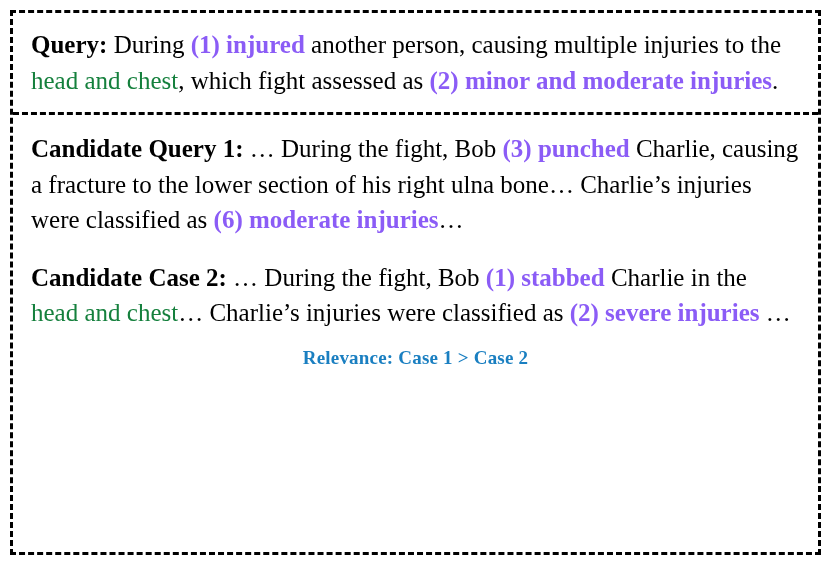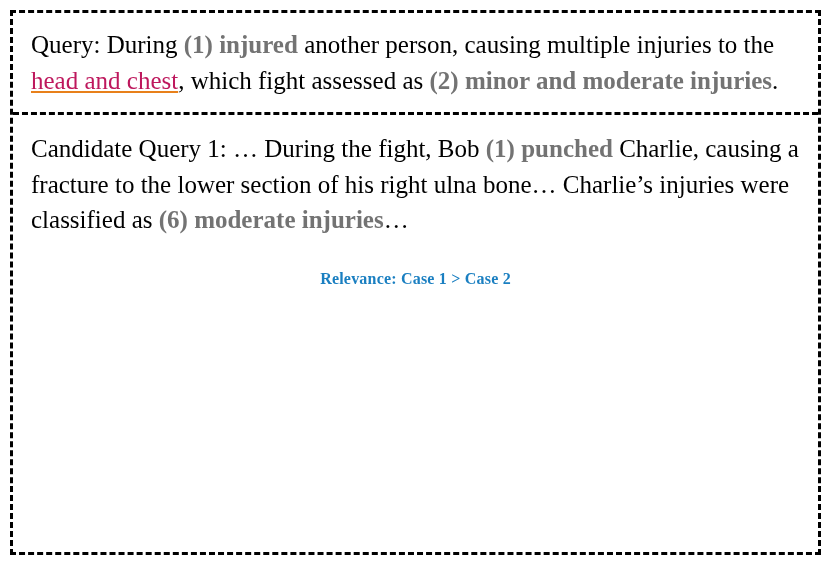--- a/index.html
+++ b/index.html
@@ -39,50 +39,50 @@
   }
   .para {
     font-size: 25px;
     line-height: 1.42;
     margin: 0;
   }
   .para + .para {
     margin-top: 22px;
   }
   .lbl {
-    font-weight: normal;
+    font-weight: bold;
   }
   .blue {
-    color: #737373;
+    color: #8b5cf6;
     font-weight: bold;
   }
   .under {
-    color: #be185d;
-    text-decoration: underline;
+    color: #15803d;
     text-decoration-color: #e8801a;
     text-underline-offset: 2px;
   }
   .relevance {
-    margin-top: 32px;
+    margin-top: 16px;
     text-align: center;
-    font-size: 16px;
+    font-size: 19px;
     color: #1a7fc1;
     font-weight: bold;
     letter-spacing: 0.2px;
   }
 </style>
 </head>
 <body>
 
 <div class="figure">
 
   <div class="panel panel-query">
     <p class="para"><span class="lbl">Query:</span><span> During </span><span class="blue">(1) injured</span><span> another person, causing multiple injuries to the </span><span class="under">head and chest</span><span>, which fight assessed as </span><span class="blue">(2) minor and moderate injuries</span><span>.</span></p>
   </div>
 
   <div class="panel panel-candidates">
-    <p class="para"><span class="lbl">Candidate Query 1:</span><span> … During the fight, Bob </span><span class="blue">(1)  punched</span><span> Charlie, causing a fracture to the lower section of his right ulna bone… Charlie’s injuries were classified as </span><span class="blue">(6) moderate injuries</span><span>…</span></p>
+    <p class="para"><span class="lbl">Candidate Query 1:</span><span> … During the fight, Bob </span><span class="blue">(3)  punched</span><span> Charlie, causing a fracture to the lower section of his right ulna bone… Charlie’s injuries were classified as </span><span class="blue">(6) moderate injuries</span><span>…</span></p>
 
+    <p class="para"><span class="lbl">Candidate Case 2:</span><span> … During the fight, Bob </span><span class="blue">(1) stabbed</span><span> Charlie in the </span><span class="under">head and chest</span><span>… Charlie’s injuries were classified as </span><span class="blue">(2) severe injuries</span><span> …</span></p>
 
     <div class="relevance">Relevance: Case 1 &gt; Case 2</div>
   </div>
 
 </div>
 
 </body></html>

